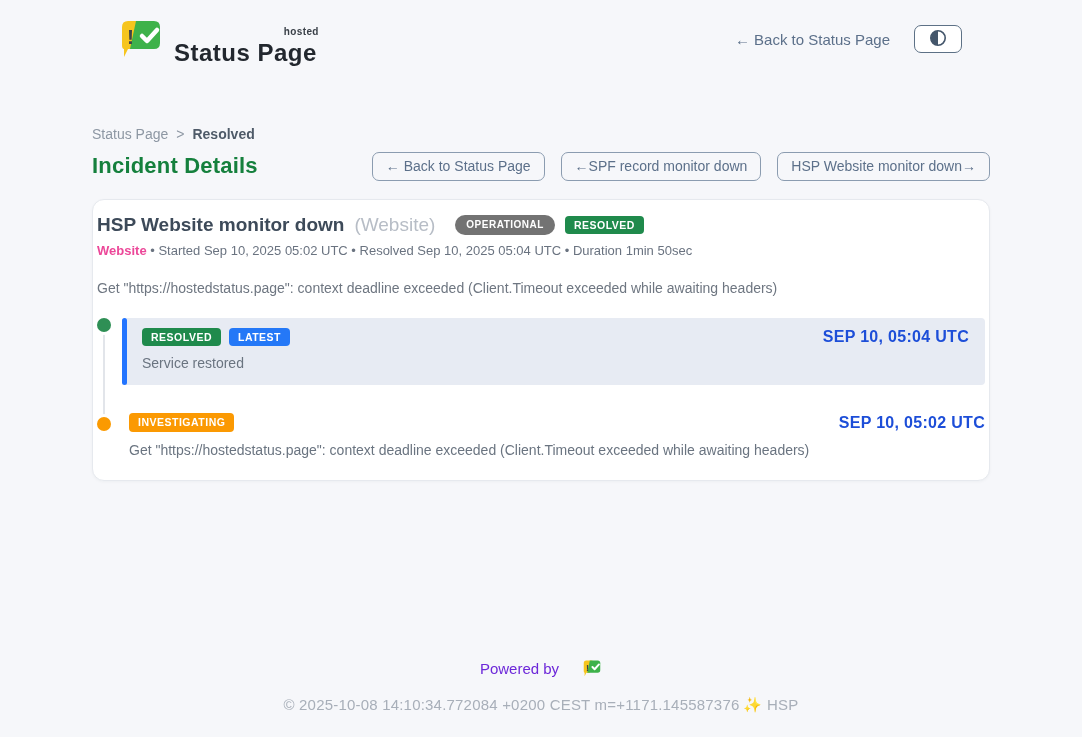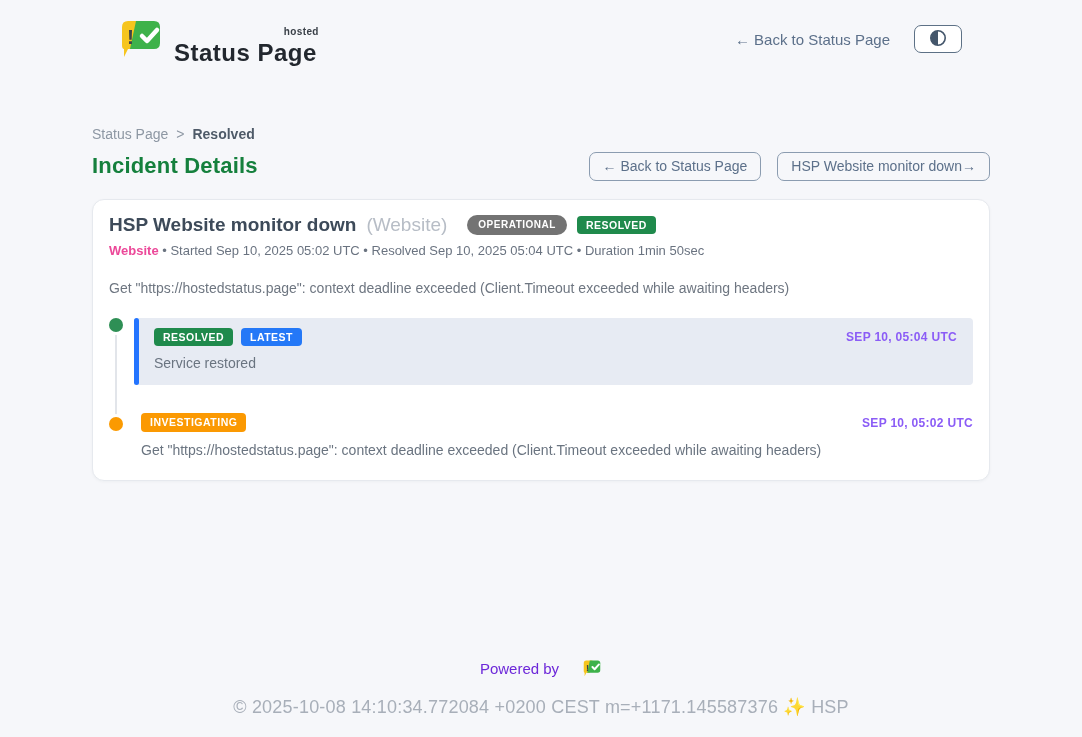--- a/index.html
+++ b/index.html
@@ -45,21 +45,21 @@
   .nav-buttons { display:flex; gap:16px; }
   .nav-btn {
     font-family:inherit; font-size:14px; color:#5c708a; background:transparent;
     border:1.5px solid #8b9cb0; border-radius:7px; padding:5px 13px; cursor:pointer;
     line-height:1.2; white-space:nowrap;
   }
 
   
   .card {
     margin-top:18px; background:#ffffff; border:1px solid #e6e9ee; border-radius:12px;
-    padding:14px 16px 22px; box-shadow:0 1px 3px rgba(30,40,60,.04);
+    padding:14px 4px 22px; box-shadow:0 1px 3px rgba(30,40,60,.04);
   }
   .card-title-row { display:flex; align-items:center; gap:10px; }
   .incident-title { margin:0; font-size:19px; font-weight:700; color:#3d4a59; }
   .incident-component { font-size:19px; color:#b7bdc6; font-weight:400; }
   .badge {
     display:inline-block; color:#fff; font-weight:700; letter-spacing:.5px;
     font-size:10.5px; border-radius:4px; padding:4px 9px; line-height:1;
   }
   .badge-operational { background:#737373; border-radius:999px; padding:5px 11px; font-size:10px; margin-left:10px; }
   .badge-resolved { background:#1f8a4c; }
@@ -86,28 +86,28 @@
   .t-entry-highlight { margin-left:25px; background:#e7ebf3; border-radius:4px;
     padding:10px 16px 14px 20px; position:relative; margin-bottom:28px; }
   .t-entry-highlight::before {
     content:""; position:absolute; left:0; top:0; bottom:0; width:5px;
     background:#2374ff; border-radius:3px;
   }
   .t-entry-plain { margin-left:32px; }
 
   .t-head { display:flex; align-items:center; justify-content:space-between; }
   .t-badges { display:flex; gap:8px; }
-  .t-time { font-size:12px; font-weight:600; color:#8b5cf6; letter-spacing:.3px;text-align:right; }
+  .t-time { font-size:16px; font-weight:600; color:#1d4ed8; letter-spacing:.3px;text-align:right; }
   .t-msg { margin-top:9px; font-size:14px; color:#6a7480; line-height:16px; }
   .t-entry-plain .t-msg { margin-top:10px; }
 
   
   .footer { text-align:center; margin-top:176px; }
   .powered { display:inline-flex; align-items:center; gap:23px; font-size:15px; color:#6d28d9; }
-  .copyright { margin-top:15px; font-size:18px; color:#a8afb9; letter-spacing:.2px;text-align:center; }
+  .copyright { margin-top:15px; font-size:15px; color:#a8afb9; letter-spacing:.2px;text-align:center; }
 </style>
 </head>
 <body>
 
 <header class="site-header">
   <div class="brand">
     <span>
       <svg width="46" height="48" viewBox="0 0 46 48">
         <path d="M4 14 q0-6 6-6 h14 l-6 28 h-8 l-4 8 v-8 q-2 0-2-4 Z" fill="#f6c51e"></path>
         <path d="M18 8 h18 q6 0 6 6 v16 q0 6-6 6 h-24 Z" fill="#3eb24a"></path>
@@ -138,20 +138,21 @@
   <nav class="breadcrumb">
     <span class="crumb-root">Status Page</span>
     <span>&gt;</span>
     <span class="crumb-current">Resolved</span>
   </nav>
 
   <div class="title-row">
     <h1 class="page-title">Incident Details</h1>
     <div class="nav-buttons">
       <button class="nav-btn">← Back to Status Page</button>
+      <button class="nav-btn">←SPF record monitor down</button>
       <button class="nav-btn">HSP Website monitor down→</button>
     </div>
   </div>
 
   <section class="card">
     <div class="card-title-row">
       <h2 class="incident-title">HSP Website monitor down</h2>
       <span class="incident-component">(Website)</span>
       <span class="badge badge-operational">OPERATIONAL</span>
       <span class="badge badge-resolved">RESOLVED</span>

